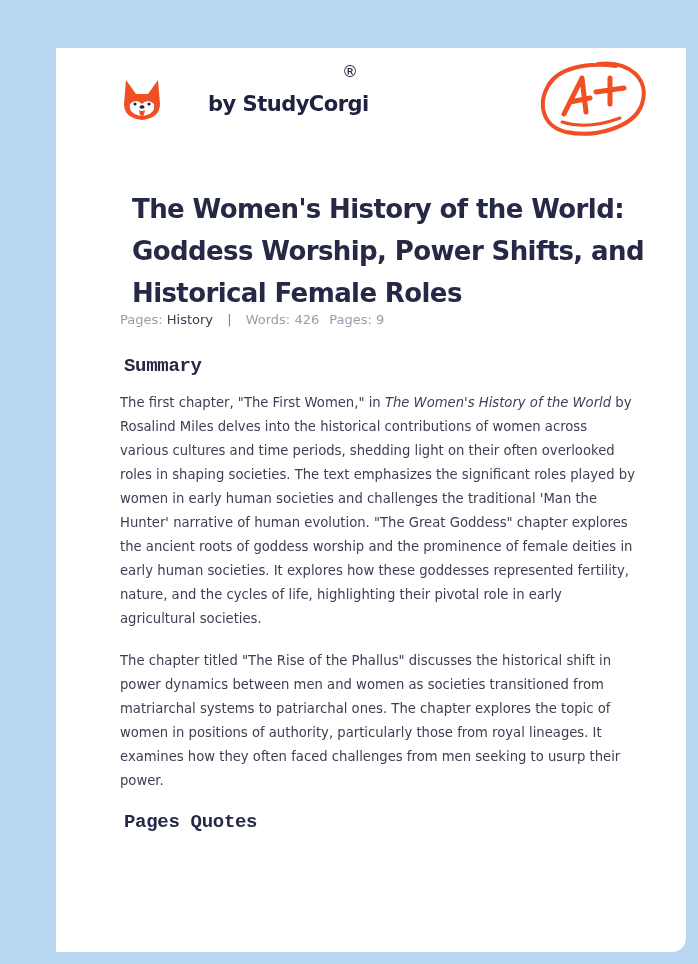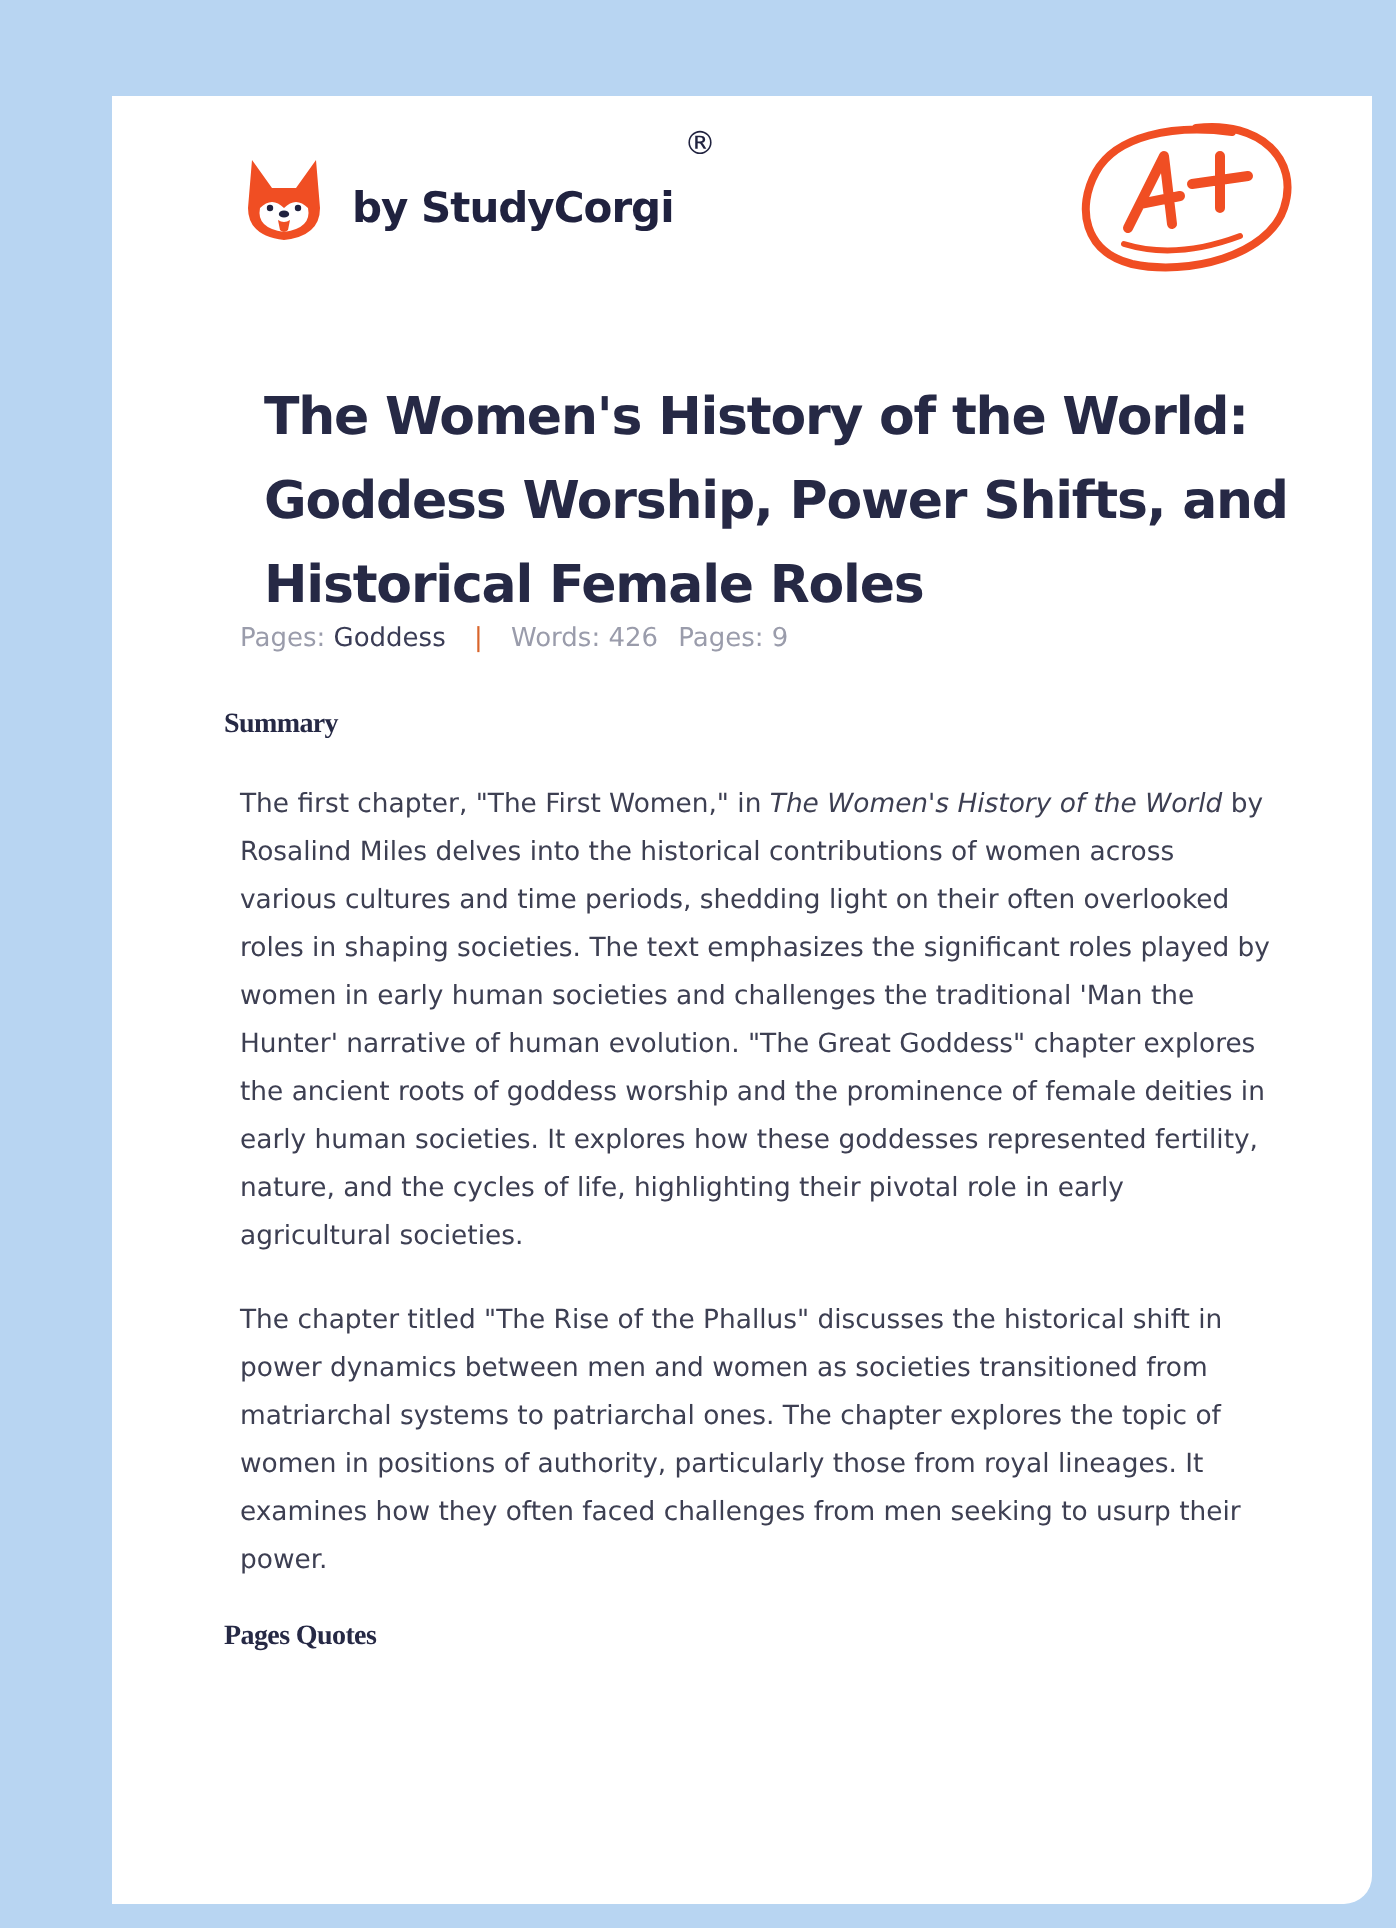--- a/index.html
+++ b/index.html
@@ -4,40 +4,40 @@
 <style>
   html, body { margin:0; padding:0; }
   body {
     width:698px; height:964px; background:#b8d5f2; position:relative; overflow:hidden;
     font-family:"Liberation Sans", sans-serif;
   }
   .card {
     position:absolute; left:56px; top:48px; width:630px; height:904px;
     background:#ffffff; border-bottom-right-radius:14px;
   }
-  .logo { position:absolute; left:66px; top:28px; height:48px; display:flex; align-items:center; }
+  .logo { position:absolute; left:66px; top:28px; height:48px; display:flex; align-items:center;gap:32px; }
   .logo svg { width:40px; height:44px; }
   .brand {
     margin-left:14px; font-family:"DejaVu Sans", sans-serif; font-weight:bold;
     font-size:21px; color:#20223f; letter-spacing:-0.5px; margin-top:8px;
   }
   .reg { position:absolute; left:286px; top:14px; font-size:16px; color:#20223f; font-family:"DejaVu Sans", sans-serif; }
   .grade { position:absolute; left:482px; top:10px; width:110px; height:82px; }
   .title {
     position:absolute; left:64px; top:128px; width:520px; margin:12px;
     font-family:"DejaVu Sans", sans-serif; font-weight:bold; font-size:26px; line-height:42px;
     color:#262945; letter-spacing:-0.6px;
   }
   .meta { position:absolute; left:64px; top:264px; font-size:13px; color:#9a9cab; font-family:"DejaVu Sans", sans-serif; }
   .meta .topic-val { color:#3a3c55; }
   .meta .sep { color:#d9652b; margin:0 10px; }
   .meta .gap { margin-left:6px; }
   h2 {
-    position:absolute; left:56px; margin:0; font-family:Liberation Serif, serif;
-    font-weight:bold; font-size:14px; color:#262945; letter-spacing:-0.3px;
+    position:absolute; left:68px; margin:0; font-family:Liberation Mono, monospace;
+    font-weight:bold; font-size:19px; color:#262945; letter-spacing:-0.3px;
   }
   .para {
     position:absolute; left:64px; width:515px; margin:0;
     font-family:"DejaVu Sans", sans-serif; font-size:13.2px; line-height:24px; color:#3d3f52;
   }
   .para i { }
 </style>
 </head>
 <body>
 
@@ -59,21 +59,21 @@
     <path d="M60 6 C92 2 112 22 104 46 C96 70 56 80 28 74 C4 68 0 46 10 28 C20 10 48 4 78 8" fill="none" stroke="#f04e23" stroke-width="4" stroke-linecap="round"></path>
     <path d="M26 56 L44 20 L48 54 M32 44 L52 40" fill="none" stroke="#f04e23" stroke-width="5" stroke-linecap="round" stroke-linejoin="round"></path>
     <path d="M58 34 L86 30 M72 20 L72 46" fill="none" stroke="#f04e23" stroke-width="5" stroke-linecap="round"></path>
     <path d="M24 64 Q50 72 82 60" fill="none" stroke="#f04e23" stroke-width="3" stroke-linecap="round"></path>
   </svg>
 
   <h1 class="title">The Women's History of the World: Goddess Worship, Power Shifts, and Historical Female Roles</h1>
 
   <div class="meta">
     <span>Pages:</span>
-    <span class="topic-val">Goddess</span>
+    <span class="topic-val">History</span>
     <span class="sep">|</span>
     <span>Words: 426</span>
     <span class="gap">Pages: 9</span>
   </div>
 
   <h2 style="top:307px">Summary</h2>
 
   <p class="para" style="top:343px"><span>The first chapter, "The First Women," in </span><i>The Women's History of the World</i><span> by Rosalind Miles delves into the historical contributions of women across various cultures and time periods, shedding light on their often overlooked roles in shaping societies. The text emphasizes the significant roles played by women in early human societies and challenges the traditional 'Man the Hunter' narrative of human evolution. "The Great Goddess" chapter explores the ancient roots of goddess worship and the prominence of female deities in early human societies. It explores how these goddesses represented fertility, nature, and the cycles of life, highlighting their pivotal role in early agricultural societies.</span></p>
 
   <p class="para" style="top:601px">The chapter titled "The Rise of the Phallus" discusses the historical shift in power dynamics between men and women as societies transitioned from matriarchal systems to patriarchal ones. The chapter explores the topic of women in positions of authority, particularly those from royal lineages. It examines how they often faced challenges from men seeking to usurp their power.</p>

